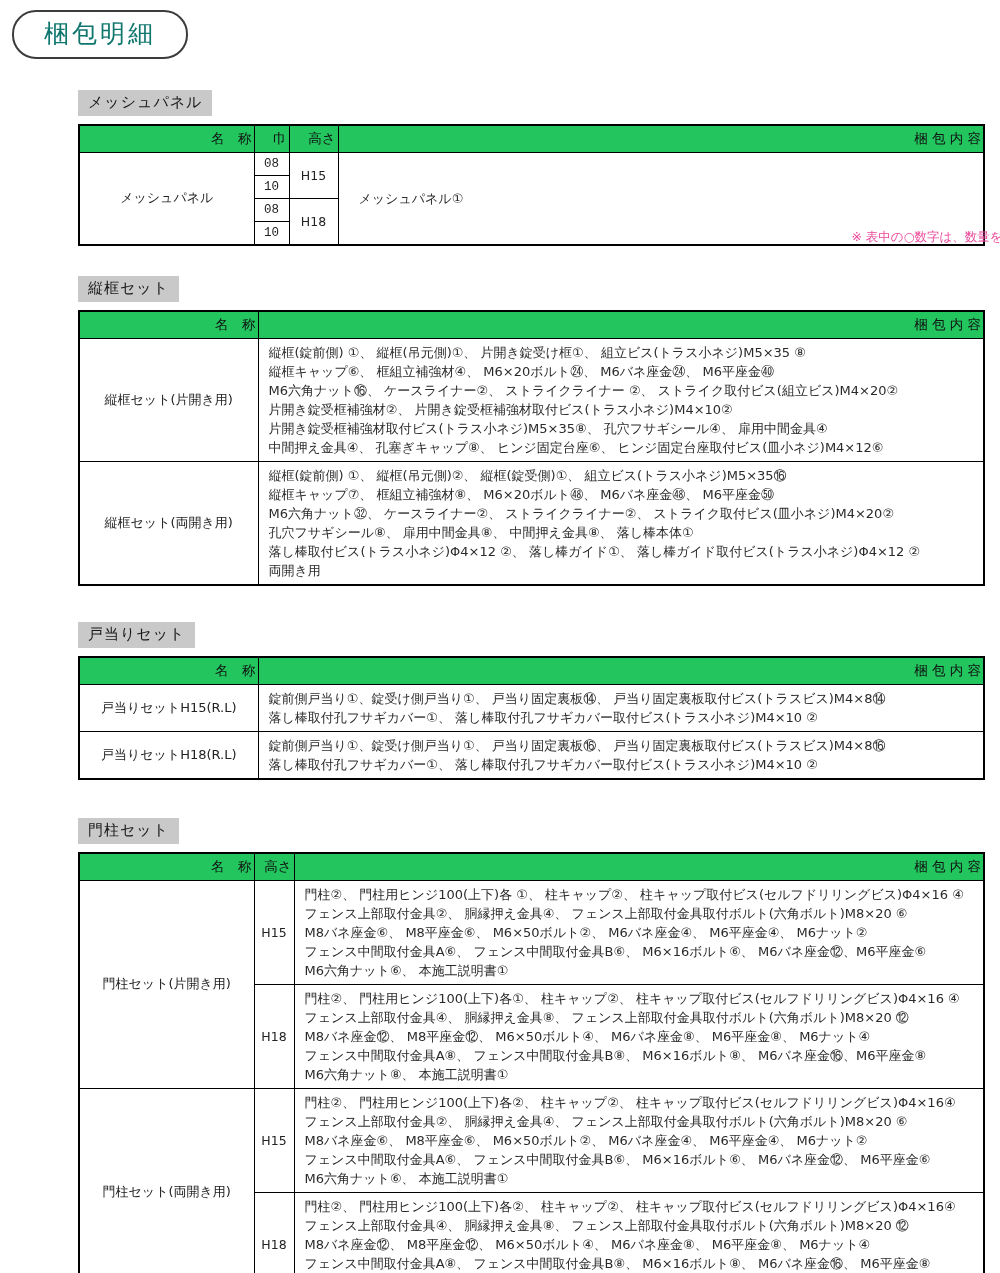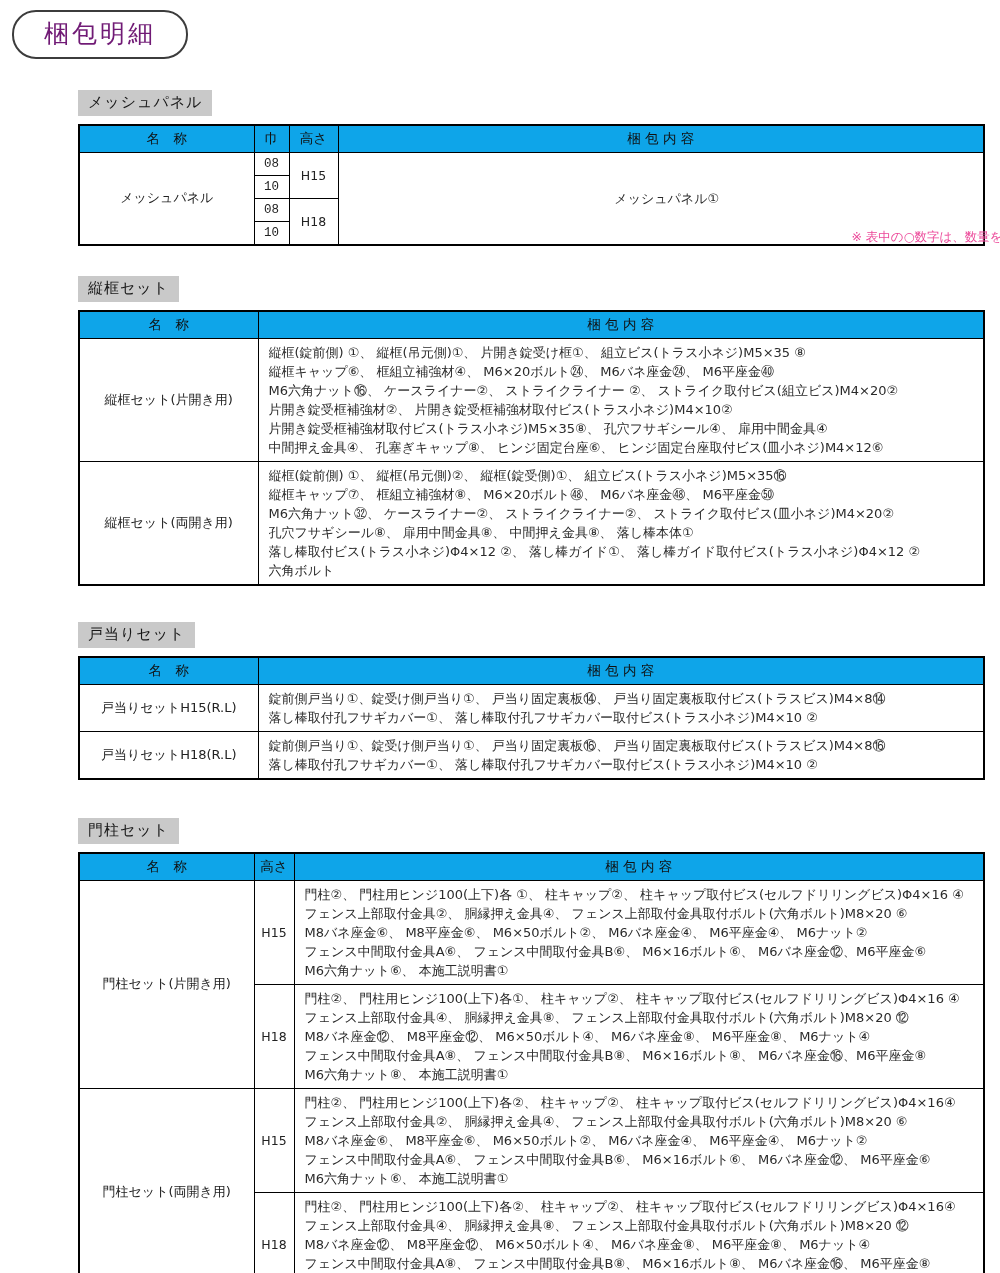--- a/index.html
+++ b/index.html
@@ -13,21 +13,21 @@
   }
 
   .title-box {
     display:inline-block;
     margin:10px 0 0 12px;
     border:2.5px solid #3c3c3c;
     border-radius:24px;
     padding:5px 30px 7px 30px;
     font-size:25px;
     letter-spacing:3px;
-    color:#701a75;
+    color:#0f766e;
   }
 
   .section { margin-left:78px; width:988px; position:relative; }
   .sec-mesh    { margin-top:31px; }
   .sec-tate    { margin-top:30px; }
   .sec-toatari { margin-top:36px; }
   .sec-monchu  { margin-top:38px; }
 
   .section-label {
     display:inline-block;
@@ -49,22 +49,22 @@
     width:907px;
     border-collapse:collapse;
     table-layout:fixed;
     border:2px solid #000;
   }
   table.tbl th, table.tbl td {
     border:1px solid #000;
     font-weight:normal;
   }
   table.tbl th {
-    background:#0ea5e9;
-    text-align:center;
+    background:#22c55e;
+    text-align:right;
     font-size:13.5px;
     padding:4px 2px;
     color:#111;
   }
   td.name {
     text-align:center;
     vertical-align:middle;
     font-size:13px;
     padding:2px;
     color:#222;
@@ -77,21 +77,21 @@
     padding:2px;
   }
   td.content {
     vertical-align:middle;
     padding:4px 8px 4px 10px;
     font-size:13px;
     line-height:19px;
     color:#2a2a2a;
   }
   td.content .line { white-space:nowrap; overflow:hidden; }
-  td.mesh-content { padding-left:20px; font-size:13px;text-align:center; }
+  td.mesh-content { padding-left:20px; font-size:13px; }
 
   .mesh-tbl th { height:26px; }
   .mesh-tbl td.wcell { height:23px;font-family:Liberation Mono, monospace; }
 </style>
 </head>
 <body>
 
 
 
 <div class="title-box">梱包明細</div>
@@ -159,21 +159,21 @@
       </td>
     </tr>
     <tr>
       <td class="name">縦框セット(両開き用)</td>
       <td class="content">
         <div class="line">縦框(錠前側) ①、 縦框(吊元側)②、 縦框(錠受側)①、 組立ビス(トラス小ネジ)M5×35⑯</div>
         <div class="line">縦框キャップ⑦、 框組立補強材⑧、 M6×20ボルト㊽、 M6バネ座金㊽、 M6平座金㊿</div>
         <div class="line">M6六角ナット㉜、 ケースライナー②、 ストライクライナー②、 ストライク取付ビス(皿小ネジ)M4×20②</div>
         <div class="line">孔穴フサギシール⑧、 扉用中間金具⑧、 中間押え金具⑧、 落し棒本体①</div>
         <div class="line">落し棒取付ビス(トラス小ネジ)Φ4×12 ②、 落し棒ガイド①、 落し棒ガイド取付ビス(トラス小ネジ)Φ4×12 ②</div>
-        <div class="line">六角ボルト</div>
+        <div class="line">両開き用</div>
       </td>
     </tr>
   </tbody>
     </table>
 </div>
 
 
 <div class="section sec-toatari">
   <span class="section-label">戸当りセット</span>
   <table class="tbl">

